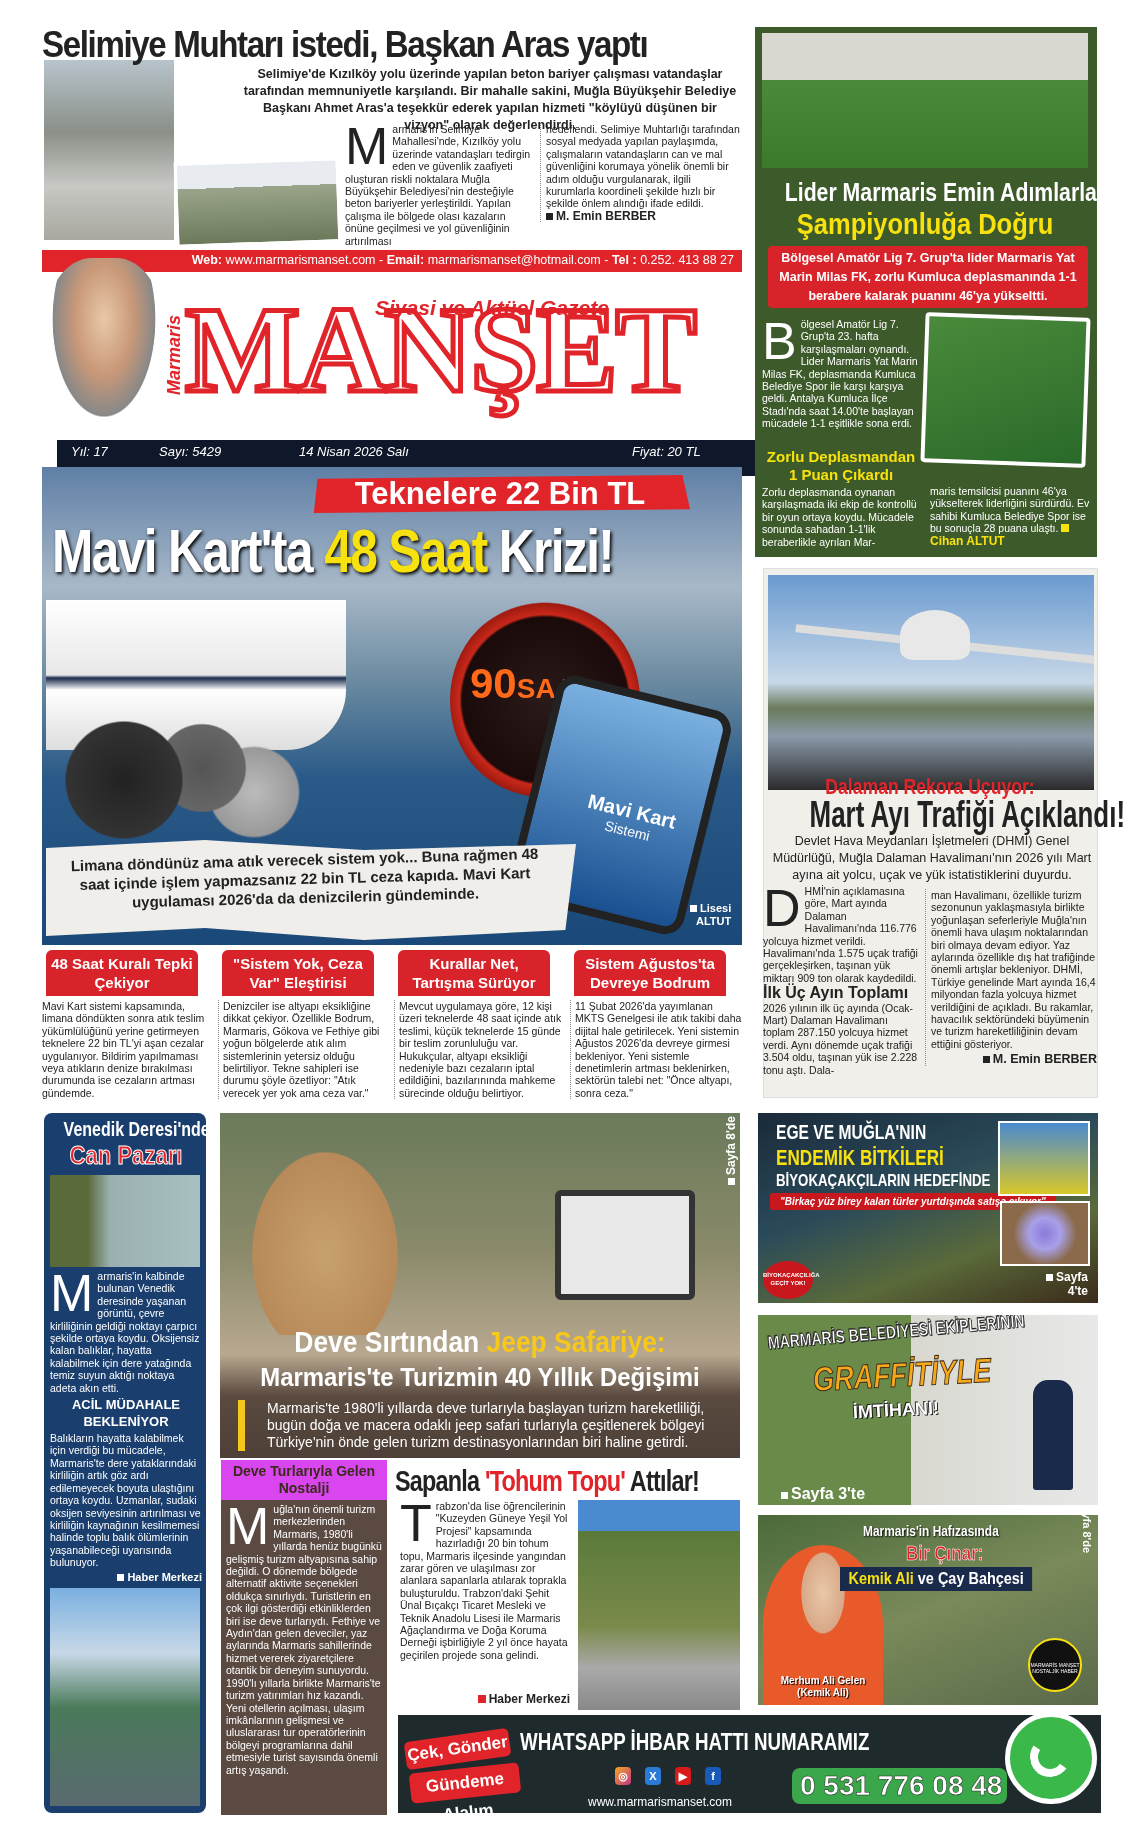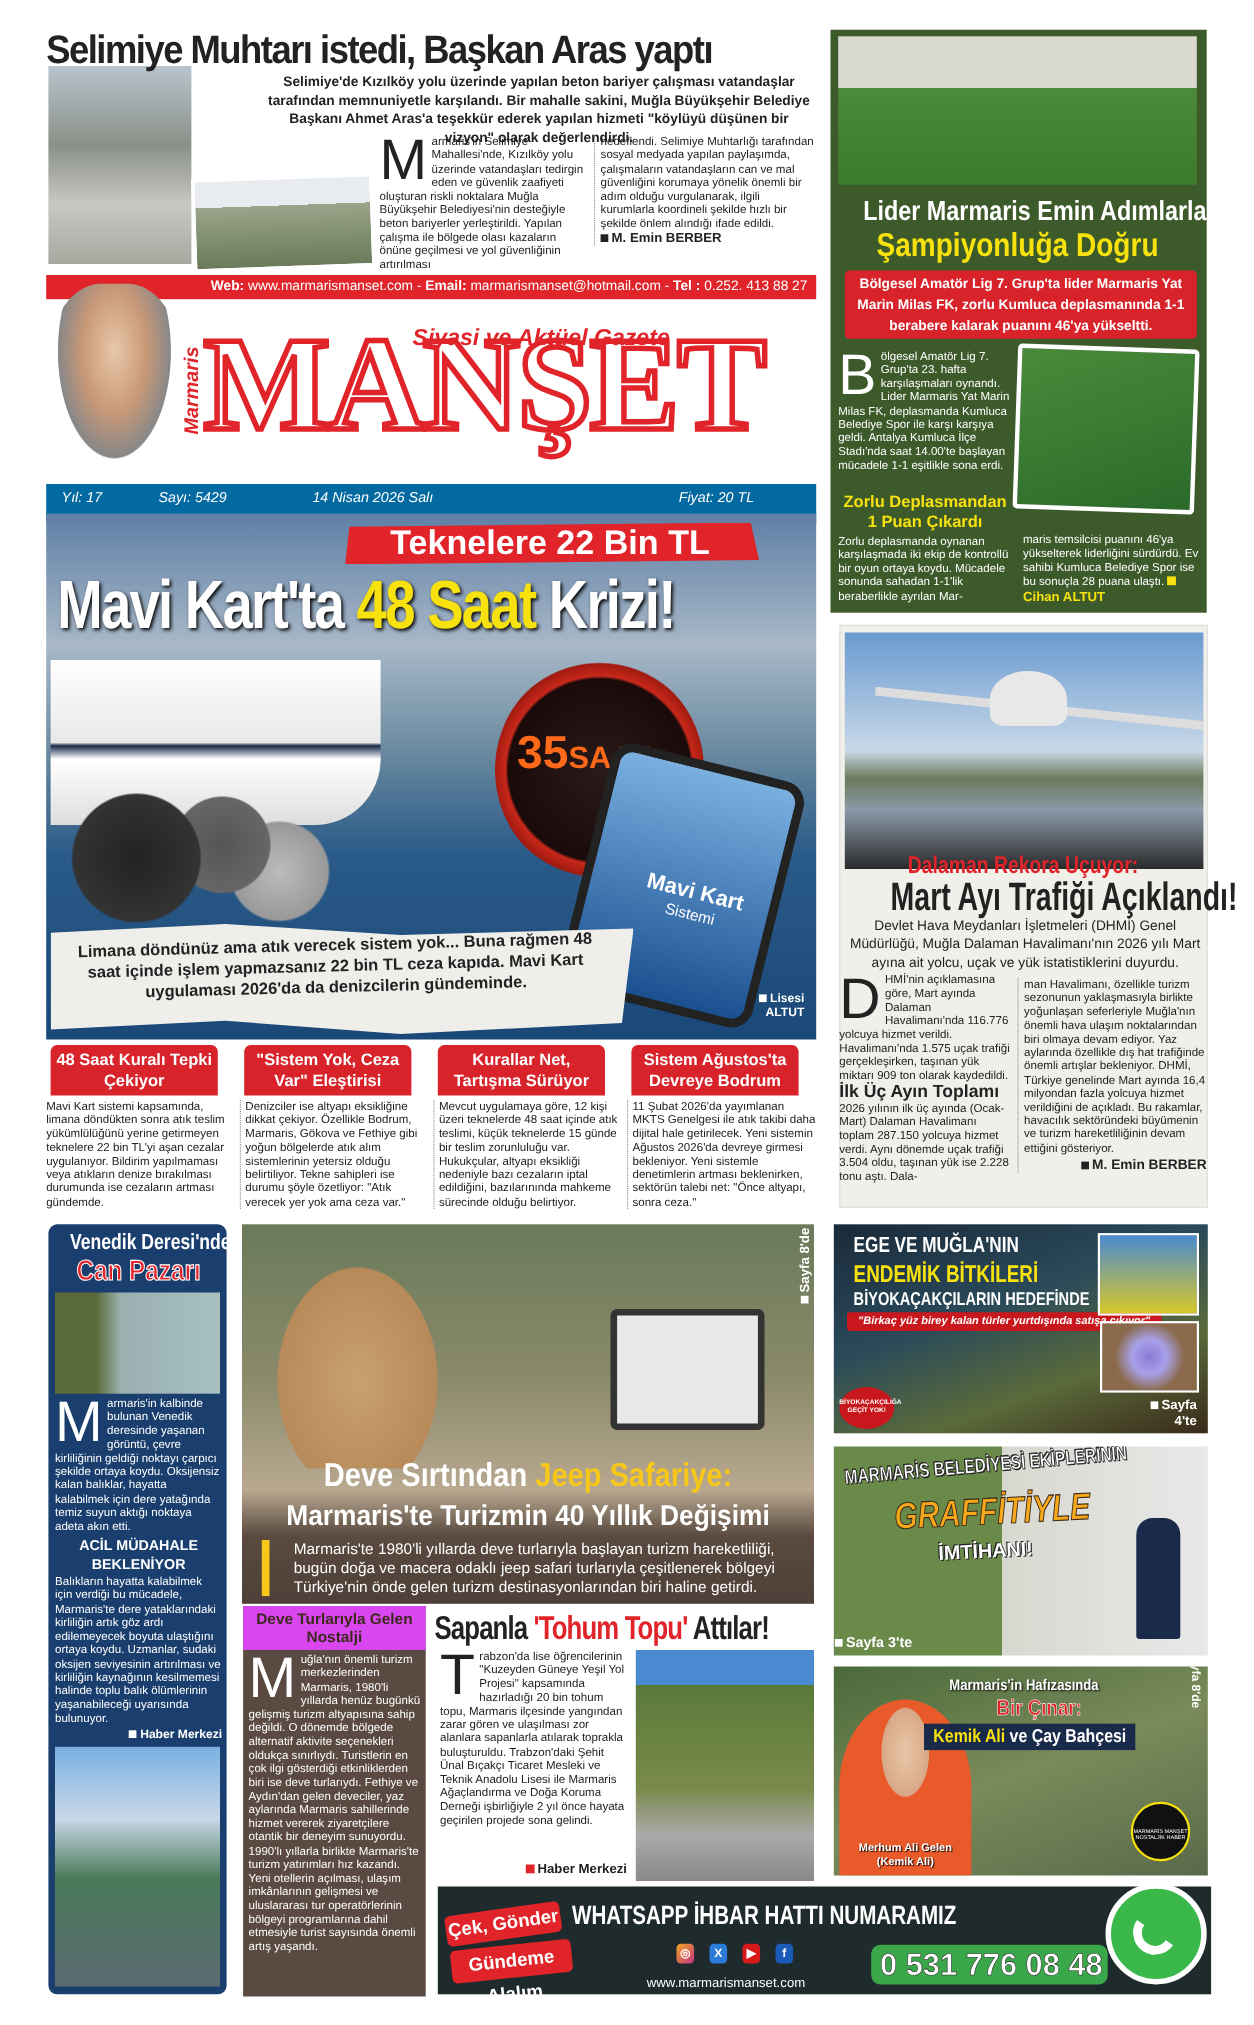--- a/index.html
+++ b/index.html
@@ -15,21 +15,21 @@
 #top-photo2{left:175px;top:160px;width:165px;height:85px;background:linear-gradient(180deg,#e8ecf0 0 30%,#9aa48a 30%,#6b7a5a 100%);border:3px solid #fff;transform:rotate(-2deg)}
 #top-col1{left:345px;top:123px;width:190px}
 #top-col2{left:540px;top:123px;width:200px;border-left:1px dotted #888;padding-left:5px}
 
 #contact-bar{left:42px;top:250px;width:700px;height:22px;background:#e0242a;color:#fff;font-size:12.5px;text-align:right;padding:3px 8px;white-space:nowrap}
 #ataturk{left:44px;top:258px;width:120px;height:175px;background:radial-gradient(ellipse at 50% 35%,#e8c8a8 0%,#c89878 35%,#888 60%,#fff 61%);border-radius:40% 40% 10% 10%}
 #logo-side{left:150px;top:300px;font-size:18px;color:#e0242a;font-weight:bold;font-style:italic;transform:rotate(-90deg);transform-origin:left top;white-space:nowrap}
 #logo-side-pos{left:164px;top:395px}
 #logo-sub{left:375px;top:296px;font-size:21px;color:#e0242a;font-style:italic;font-weight:bold}
 #logo{left:185px;top:275px;font-size:122px;font-family:"Liberation Serif",serif;font-weight:bold;color:#fff;-webkit-text-stroke:5px #e0242a;letter-spacing:-2px;line-height:150px}
-#issue-bar{left:42px;top:440px;width:700px;height:36px;background:#0369a1;color:#fff;font-size:13px;font-style:italic}
+#issue-bar{left:57px;top:440px;width:700px;height:36px;background:#0f172a;color:#fff;font-size:13px;font-style:italic}
 #issue-bar span{position:absolute;top:4px}
 
 #main{left:42px;top:467px;width:700px;height:478px;background:linear-gradient(180deg,#5f7fa6 0%,#a8b8c8 25%,#6a8aa0 45%,#2a5a88 65%,#1a4878 100%);overflow:hidden}
 #kicker{left:310px;top:475px;width:380px;height:38px;background:#e0242a;color:#fff;font-size:31px;font-weight:bold;text-align:center;line-height:38px;clip-path:polygon(2% 10%,98% 0,100% 90%,1% 100%)}
 #headline{left:52px;top:515px;width:690px;font-size:62px;font-weight:bold;color:#fff;letter-spacing:-2px;text-shadow:2px 2px 4px #000;white-space:nowrap;transform:scaleX(.8);transform-origin:left}
 #headline .y{color:#f7e10e}
 #clock{left:450px;top:600px;width:190px;height:200px;border-radius:50%;background:radial-gradient(circle,#2a1a1a 0%,#1a0a0a 60%,#c8281a 62%,#a01a10 70%,transparent 71%)}
 #clock-text{left:470px;top:660px;font-size:42px;font-weight:bold;color:#ff6a1a}
 #clock-text small{font-size:28px}
 #phone{left:530px;top:690px;width:180px;height:230px;background:linear-gradient(180deg,#7ab0e0,#1a5090);border:8px solid #222;border-radius:20px;transform:rotate(14deg)}
@@ -101,21 +101,21 @@
 #promo3{top:1515px;background:linear-gradient(160deg,#4a6a3a 0%,#7a8a5a 50%,#5a6a4a 100%)}
 .p1l{position:absolute;left:18px;font-weight:bold;white-space:nowrap;transform:scaleX(.78);transform-origin:left}
 #p1-tag{position:absolute;left:12px;top:80px;background:#c8181e;color:#fff;font-size:10px;font-weight:bold;font-style:italic;padding:3px 10px;border-radius:3px;white-space:nowrap}
 #p1-img1{position:absolute;left:240px;top:8px;width:92px;height:75px;background:linear-gradient(180deg,#4a8ad0,#d8c82a);border:2px solid #fff}
 #p1-img2{position:absolute;left:242px;top:88px;width:90px;height:65px;background:radial-gradient(circle,#8a7ad8 0,#a8a0e8 30%,#8a6a4a 60%);border:2px solid #fff}
 #p1-sayfa{position:absolute;right:10px;top:157px;color:#fff;font-size:12px;font-weight:bold;text-align:right;line-height:14px}
 #p1-stamp{position:absolute;left:5px;top:148px;width:50px;height:38px;border-radius:50%;background:#c8181e;color:#fff;font-size:6px;font-weight:bold;text-align:center;padding-top:10px;line-height:8px}
 #p2-l1{position:absolute;left:10px;top:18px;font-size:18px;font-weight:bold;color:#fff;-webkit-text-stroke:0.5px #222;text-shadow:1px 1px 0 #222,-1px -1px 0 #222;transform:rotate(-5deg) scaleX(.78);transform-origin:left;white-space:nowrap}
 #p2-l2{position:absolute;left:55px;top:45px;font-size:34px;font-weight:bold;color:#f7a81a;-webkit-text-stroke:1px #3a2a1a;transform:rotate(-3deg) scaleX(.8);transform-origin:left;white-space:nowrap;font-style:italic}
 #p2-l3{position:absolute;left:95px;top:85px;font-size:18px;font-weight:bold;color:#fff;text-shadow:1px 1px 0 #222,-1px -1px 0 #222;transform:rotate(-3deg)}
-#p2-sayfa{position:absolute;left:1px;top:170px;color:#fff;font-size:13px;font-weight:bold}
+#p2-sayfa{position:absolute;left:23px;top:170px;color:#fff;font-size:16px;font-weight:bold}
 #p2-worker{position:absolute;left:275px;top:65px;width:40px;height:110px;background:#1a2a4a;border-radius:15px 15px 3px 3px}
 #p3-l1{position:absolute;left:105px;top:8px;font-size:14px;font-weight:bold;color:#fff;text-shadow:1px 1px 2px #000;white-space:nowrap;transform:scaleX(.85);transform-origin:left}
 #p3-l2{position:absolute;left:148px;top:27px;font-size:20px;font-weight:bold;color:#e0242a;-webkit-text-stroke:.5px #fff;transform:scaleX(.85);transform-origin:left;white-space:nowrap}
 #p3-l3{position:absolute;left:82px;top:52px;background:#1a2a4a;padding:2px 10px;font-size:17px;font-weight:bold;color:#fff;white-space:nowrap;transform:scaleX(.85);transform-origin:left}
 #p3-l3 .y{color:#f7e10e}
 #p3-man{position:absolute;left:5px;top:30px;width:120px;height:160px;background:radial-gradient(ellipse at 50% 30%,#e8c8a8 0,#d8a888 25%,#e85a2a 26%,#e85a2a 100%);border-radius:50% 50% 0 0}
 #p3-cap{position:absolute;left:5px;top:160px;width:120px;text-align:center;color:#fff;font-size:10px;font-weight:bold;line-height:12px;text-shadow:1px 1px 1px #000}
 #p3-sayfa{position:absolute;right:5px;top:8px;color:#fff;font-size:11px;font-weight:bold;transform:rotate(90deg) translateX(30px);transform-origin:right top;white-space:nowrap}
 #p3-badge{position:absolute;left:270px;top:123px;width:54px;height:54px;border-radius:50%;background:#111;border:2px solid #f7e10e;color:#fff;font-size:5px;text-align:center;padding-top:22px}
 
@@ -153,21 +153,21 @@
   <span style="left:14px">Yıl: 17</span>
   <span style="left:102px">Sayı: 5429</span>
   <span style="left:242px">14 Nisan 2026 Salı</span>
   <span style="left:575px">Fiyat: 20 TL</span>
 </div>
 
 <div class="abs" id="main"></div>
 <div class="abs" id="boat"></div>
 <div class="abs" id="garbage"></div>
 <div class="abs" id="clock"></div>
-<div class="abs" id="clock-text"><span>35</span><small>SAAT</small></div>
+<div class="abs" id="clock-text"><span>90</span><small>SAAT</small></div>
 <div class="abs" id="phone"></div>
 <div class="abs" id="phone-text"><span>Mavi Kart</span><small>Sistemi</small></div>
 <div class="abs" id="kicker">Teknelere 22 Bin TL Ceza:</div>
 <div class="abs cond" id="headline"><span>Mavi Kart'ta </span><span class="y">48 Saat</span><span> Krizi!</span></div>
 <div class="abs" id="lead-note"></div>
 <div class="abs cond" id="lead-text">Limana döndünüz ama atık verecek sistem yok... Buna rağmen 48 saat içinde işlem yapmazsanız 22 bin TL ceza kapıda. Mavi Kart uygulaması 2026'da da denizcilerin gündeminde.</div>
 <div class="abs" id="main-byline"><span class="blksq" style="background:#fff"></span><span>Lisesi</span><br><span>ALTUT</span></div>
 
 <div class="sub-head" style="left:46px">48 Saat Kuralı Tepki Çekiyor</div>
 <div class="sub-head" style="left:222px">"Sistem Yok, Ceza Var" Eleştirisi</div>

